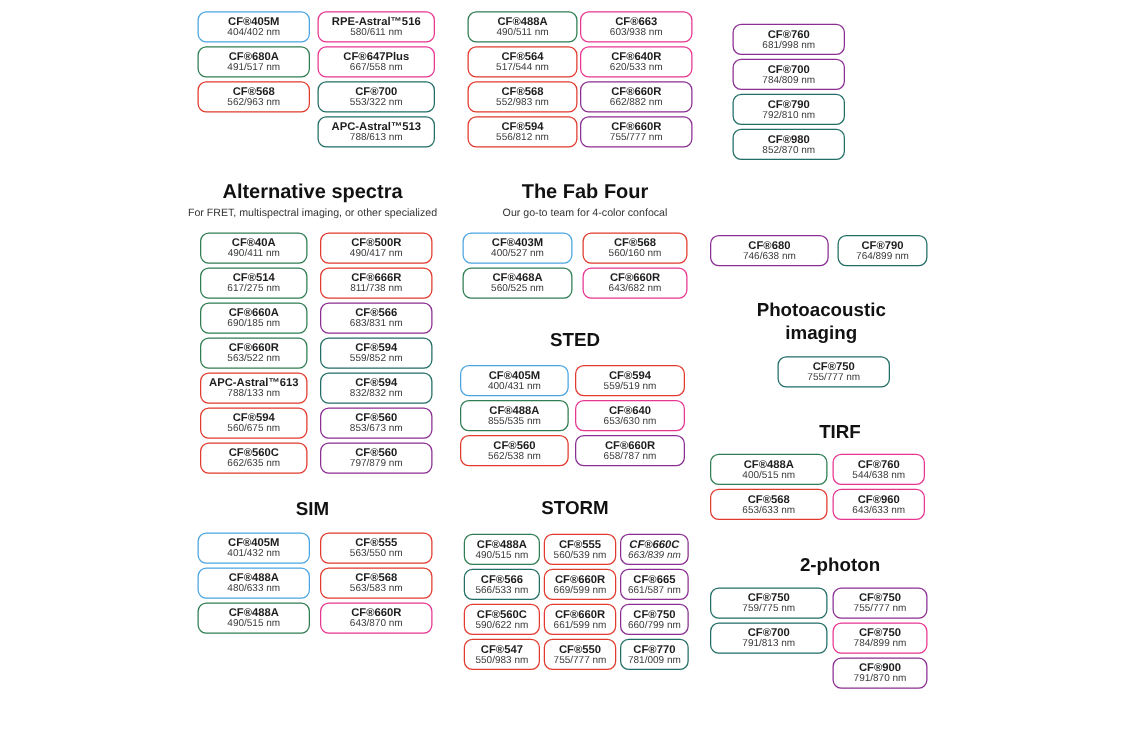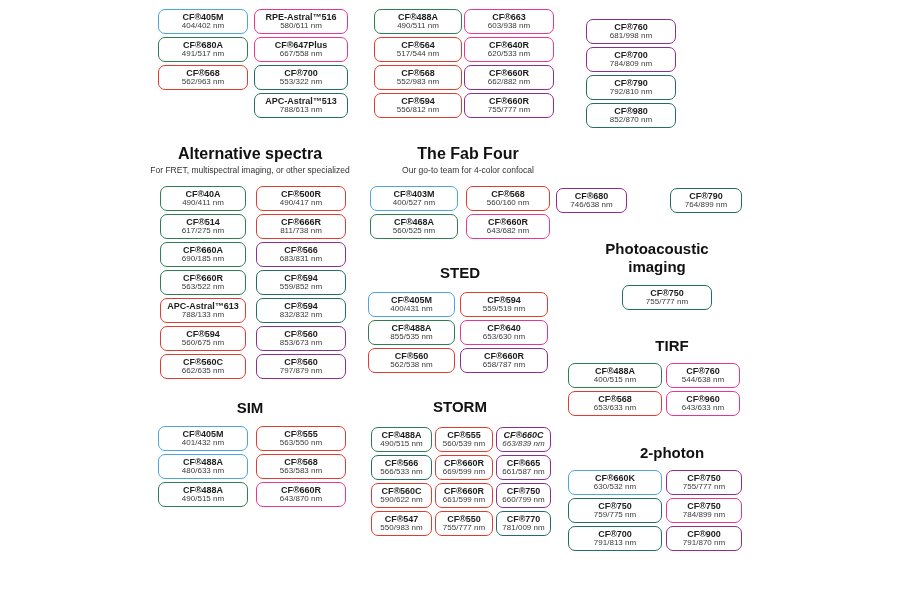--- a/index.html
+++ b/index.html
@@ -225,21 +225,21 @@
     <div class="dye-box" style="border-color: rgb(231, 54, 145);">
       <div class="dye-name">CF®640</div>
       <div class="dye-value">653/630 nm</div>
     </div>
     <div class="dye-box" style="border-color: rgb(138, 46, 146);">
       <div class="dye-name">CF®660R</div>
       <div class="dye-value">658/787 nm</div>
     </div>
   </div>
 
-<div class="col" style="left:556px;top:188px;width:71px">
+<div class="col" style="left:568px;top:188px;width:95px">
     <div class="dye-box" style="border-color: rgb(138, 46, 146);">
       <div class="dye-name">CF®680</div>
       <div class="dye-value">746/638 nm</div>
     </div>
   </div>
 <div class="col" style="left:670px;top:188px;width:72px">
     <div class="dye-box" style="border-color: rgb(34, 110, 102);">
       <div class="dye-name">CF®790</div>
       <div class="dye-value">764/899 nm</div>
     </div>
@@ -366,24 +366,20 @@
     <div class="dye-box" style="border-color: rgb(34, 110, 102);">
       <div class="dye-name">CF®770</div>
       <div class="dye-value">781/009 nm</div>
     </div>
   </div>
 
 <div class="hdr" style="left:620px;top:444px;width:104px">
   <div class="t-mid">2-photon</div>
 </div>
 <div class="col" style="left:568px;top:470px;width:94px">
-    <div class="dye-box" style="border-color: rgb(75, 165, 224);">
-      <div class="dye-name">CF®660K</div>
-      <div class="dye-value">630/532 nm</div>
-    </div>
     <div class="dye-box" style="border-color: rgb(34, 110, 102);">
       <div class="dye-name">CF®750</div>
       <div class="dye-value">759/775 nm</div>
     </div>
     <div class="dye-box" style="border-color: rgb(34, 110, 102);">
       <div class="dye-name">CF®700</div>
       <div class="dye-value">791/813 nm</div>
     </div>
   </div>
 <div class="col" style="left:666px;top:470px;width:76px">

